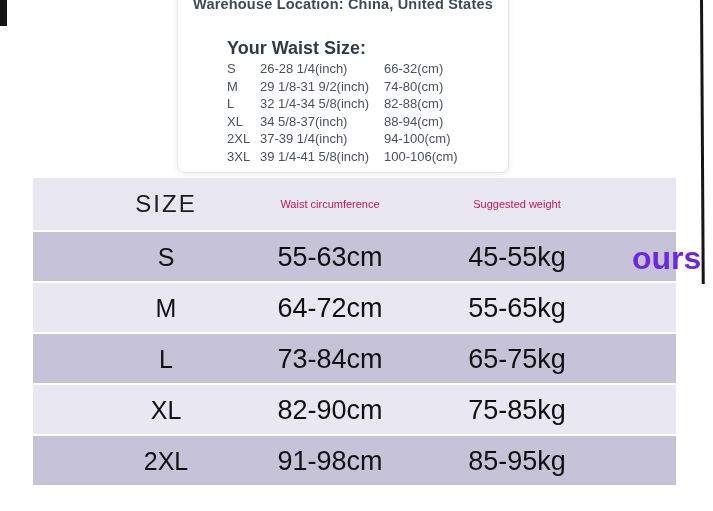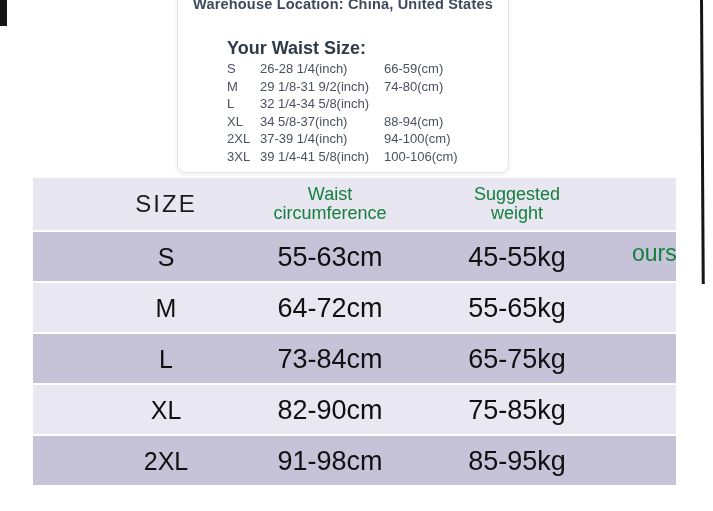--- a/index.html
+++ b/index.html
@@ -53,57 +53,58 @@
   .bg-dark  { background:#c6c3d9; }
   .bg-light { background:#e9e7f2; }
   .cell {
     position:absolute; top:50%; transform:translate(-50%,-50%);
     text-align:center; color:#101010; white-space:nowrap;
   }
   .c1 { left:133px; }
   .c2 { left:297px; }
   .c3 { left:484px; }
   .h-size { font-size:24px; letter-spacing:2px; color:#1b1b1b; }
-  .h-small { font-size:18px; line-height:19px; color:#15803d; white-space:normal; }
+  .h-small { font-size:11px; line-height:19px; color:#be185d; white-space:normal; }
   .c2.h-small { width:120px; }
   .c3.h-small { width:100px; }
   .v-size  { font-size:25px; }
   .v-data  { font-size:27px; }
 
   
   .ours {
     position:absolute; left:632px; top:240px;
-    font-size:23px; color:#15803d; font-weight:400;
+    font-size:32px; color:#6d28d9; font-weight:700;
   }
 </style>
 </head>
 <body>
 
 <div class="stage">
 
   <div class="corner-mark"></div>
   <div class="edge-line"></div>
 
   <div class="popup">
     <div class="popup-header">Warehouse Location: China, United States</div>
     <div class="popup-title">Your Waist Size:</div>
     <div class="popup-rows">
       <div class="popup-row">
         <span>S</span>
         <span>26-28 1/4(inch)</span>
-        <span>66-59(cm)</span>
+        <span>66-32(cm)</span>
       </div>
       <div class="popup-row">
         <span>M</span>
         <span>29 1/8-31 9/2(inch)</span>
         <span>74-80(cm)</span>
       </div>
       <div class="popup-row">
         <span>L</span>
         <span>32 1/4-34 5/8(inch)</span>
+        <span>82-88(cm)</span>
       </div>
       <div class="popup-row">
         <span>XL</span>
         <span>34 5/8-37(inch)</span>
         <span>88-94(cm)</span>
       </div>
       <div class="popup-row">
         <span>2XL</span>
         <span>37-39 1/4(inch)</span>
         <span>94-100(cm)</span>

